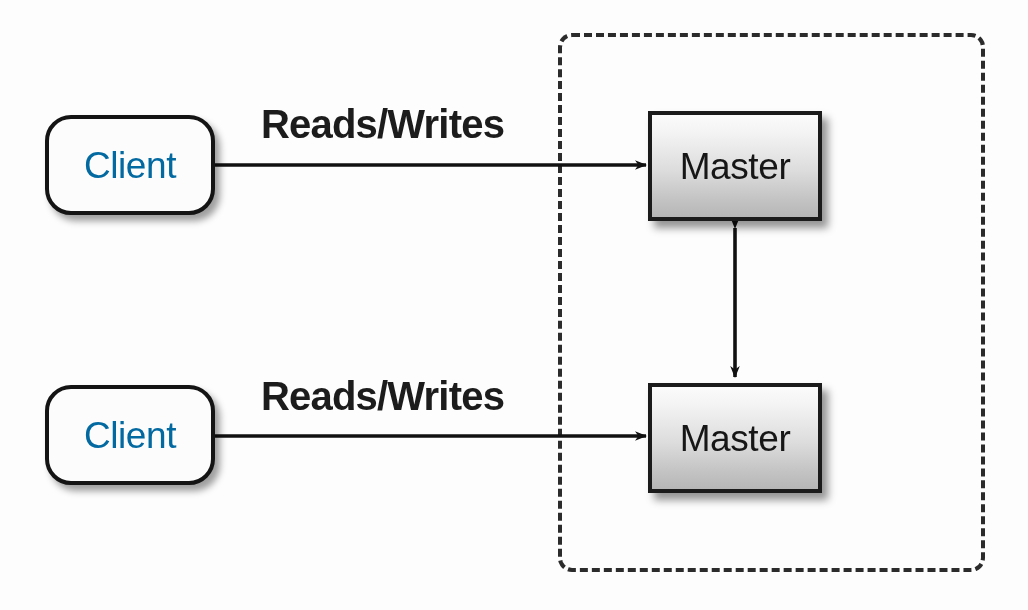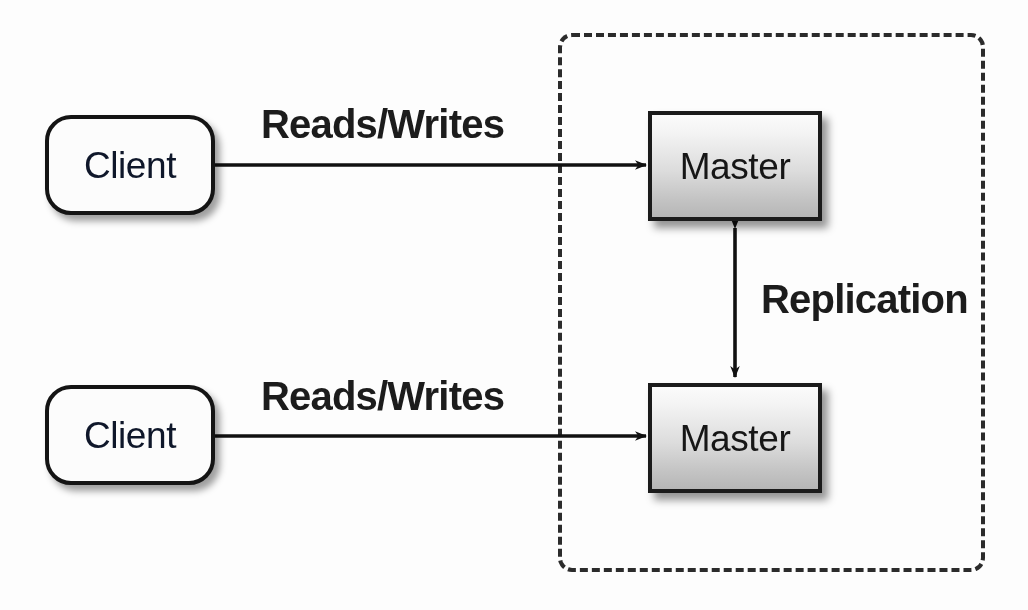--- a/index.html
+++ b/index.html
@@ -39,21 +39,21 @@
     border: 4px solid #141414;
     border-radius: 26px;
     box-sizing: border-box;
     box-shadow: 5px 6px 7px rgba(0,0,0,0.38);
     display: flex;
     align-items: center;
     justify-content: center;
   }
   .client-node .node-label {
     font-size: 37px;
-    color: #0f172a;
+    color: #0369a1;
     letter-spacing: -0.4px;
     line-height: 1;
   }
   #client-top { left: 45px; top: 115px; }
   #client-bottom { left: 45px; top: 385px; }
 
   
   .master-node {
     position: absolute;
     width: 174px;
@@ -144,15 +144,14 @@
   </div>
 
   <div id="master-bottom" class="master-node">
     <span class="node-label">Master</span>
   </div>
 
   <div id="label-readswrites-top" class="edge-label">Reads/Writes</div>
 
   <div id="label-readswrites-bottom" class="edge-label">Reads/Writes</div>
 
-  <div id="label-replication" class="edge-label">Replication</div>
 
 </div>
 
 </body></html>

